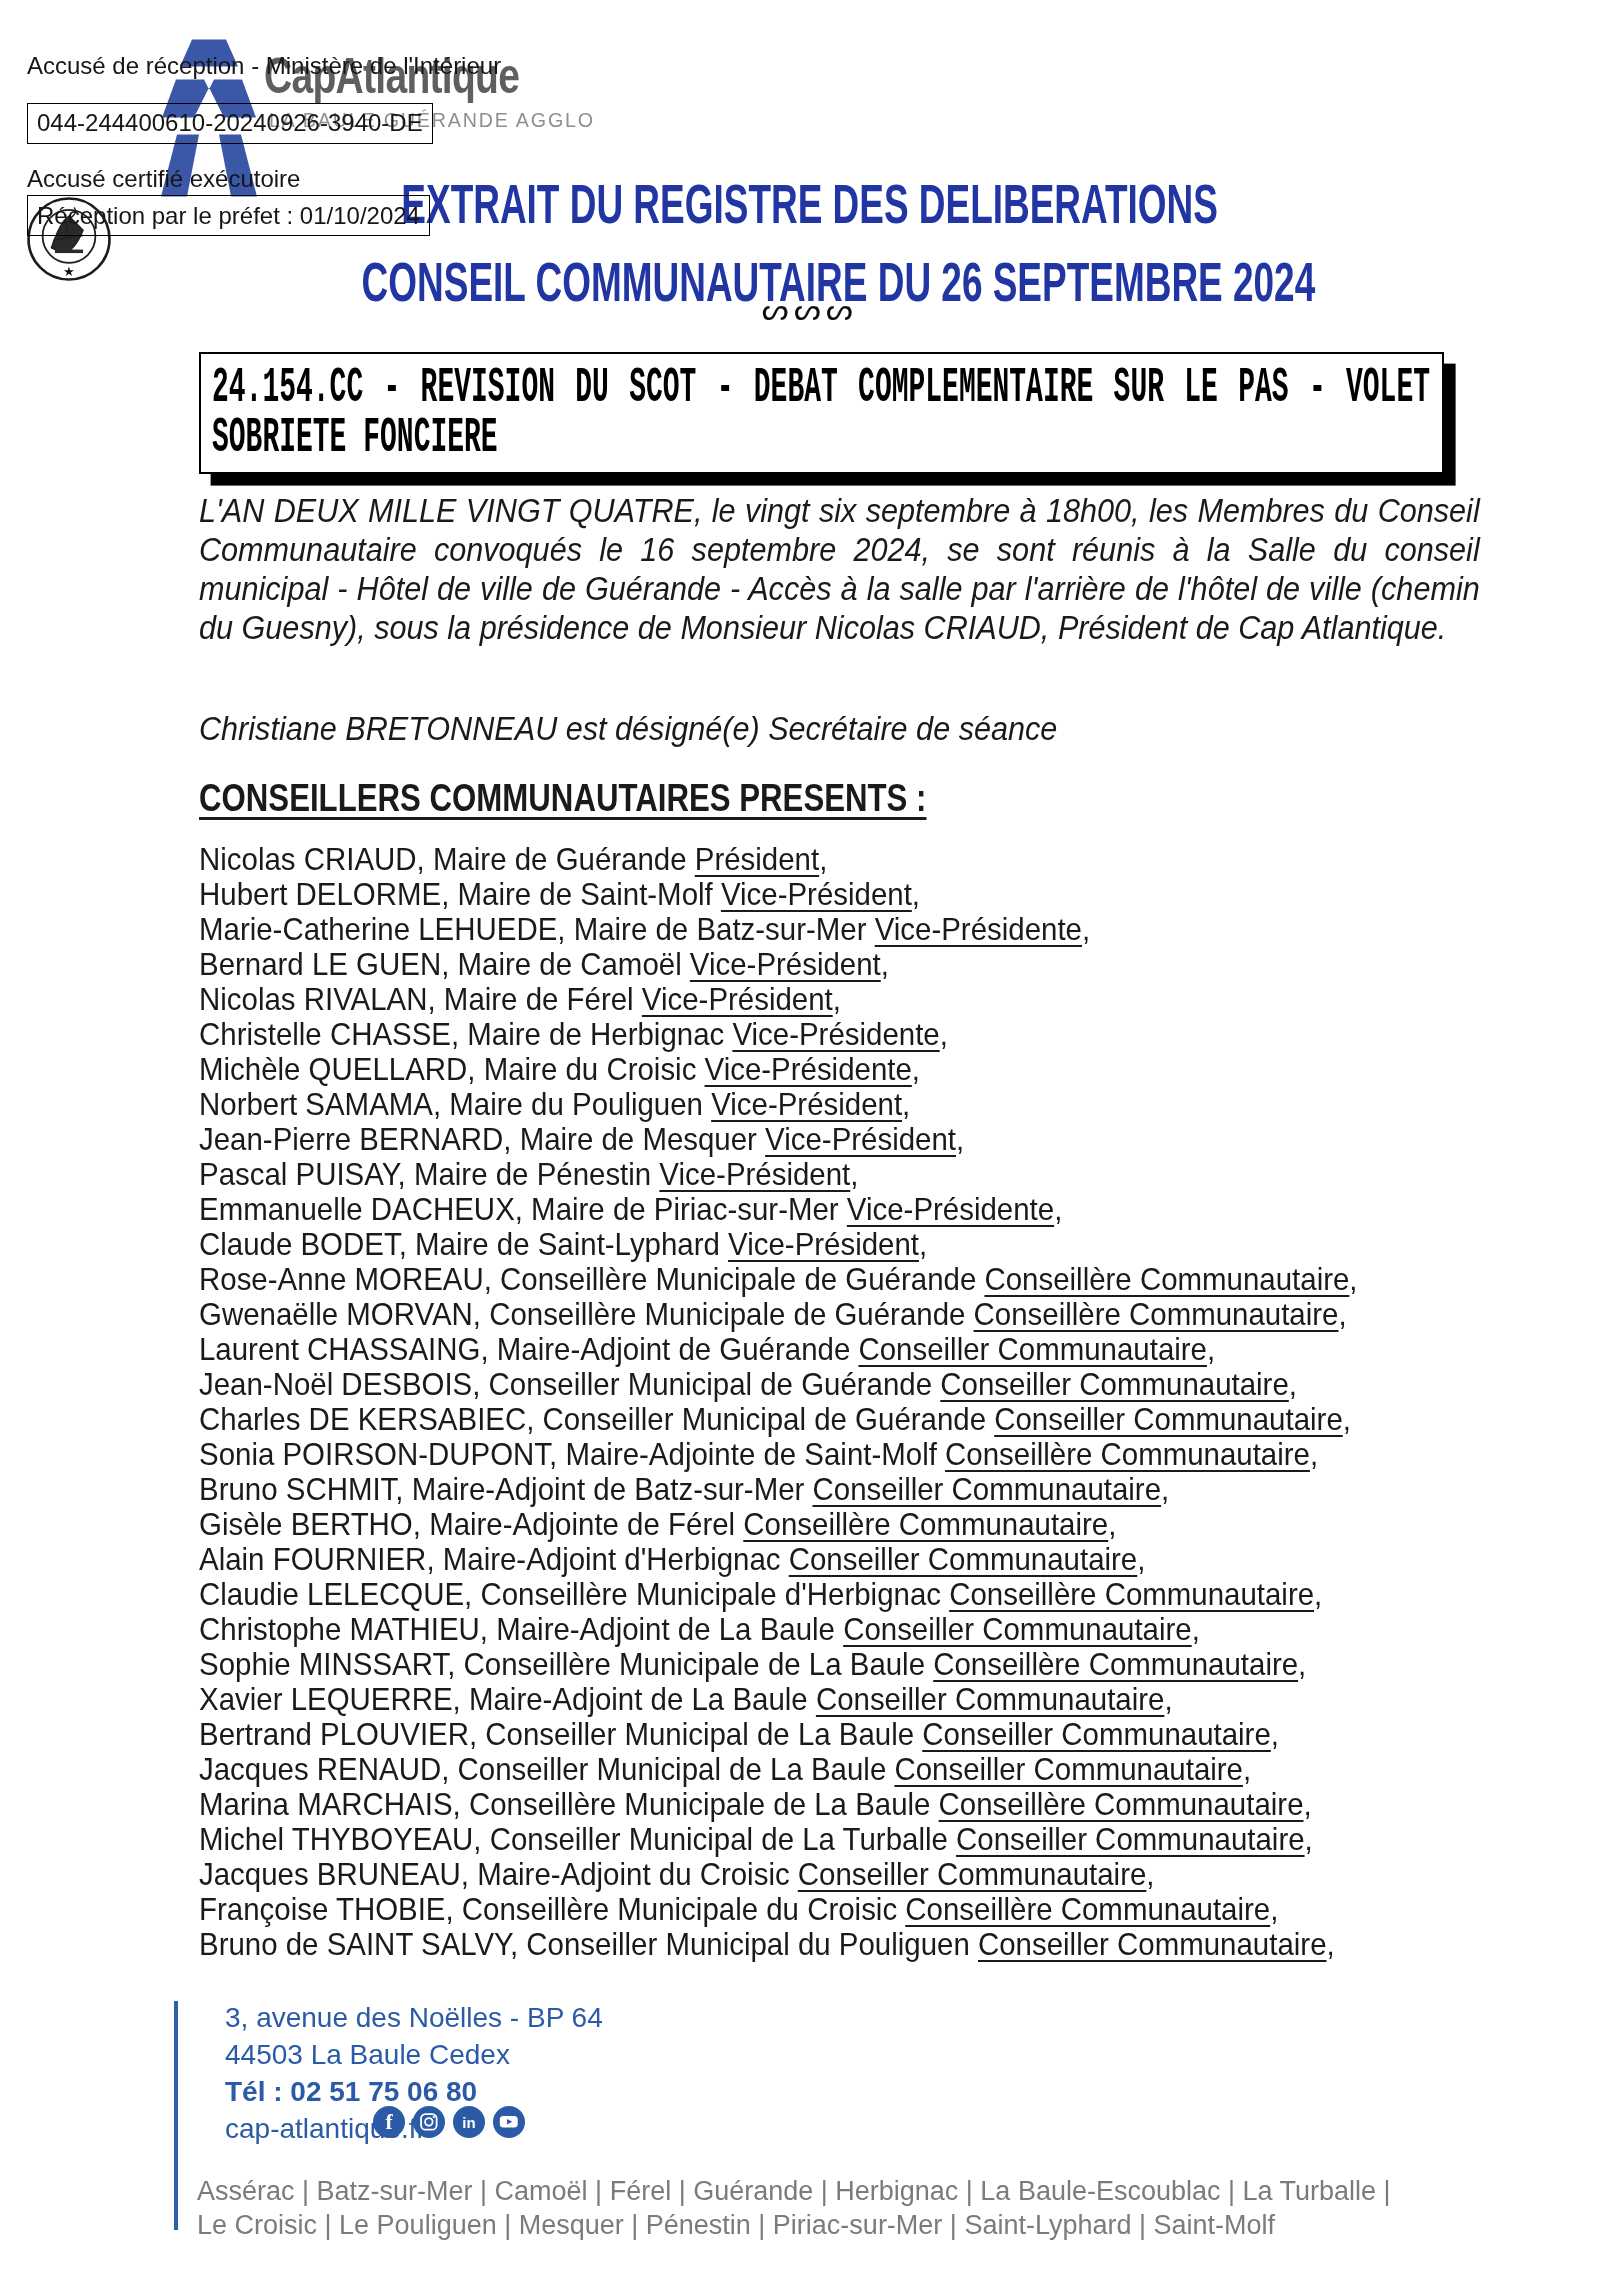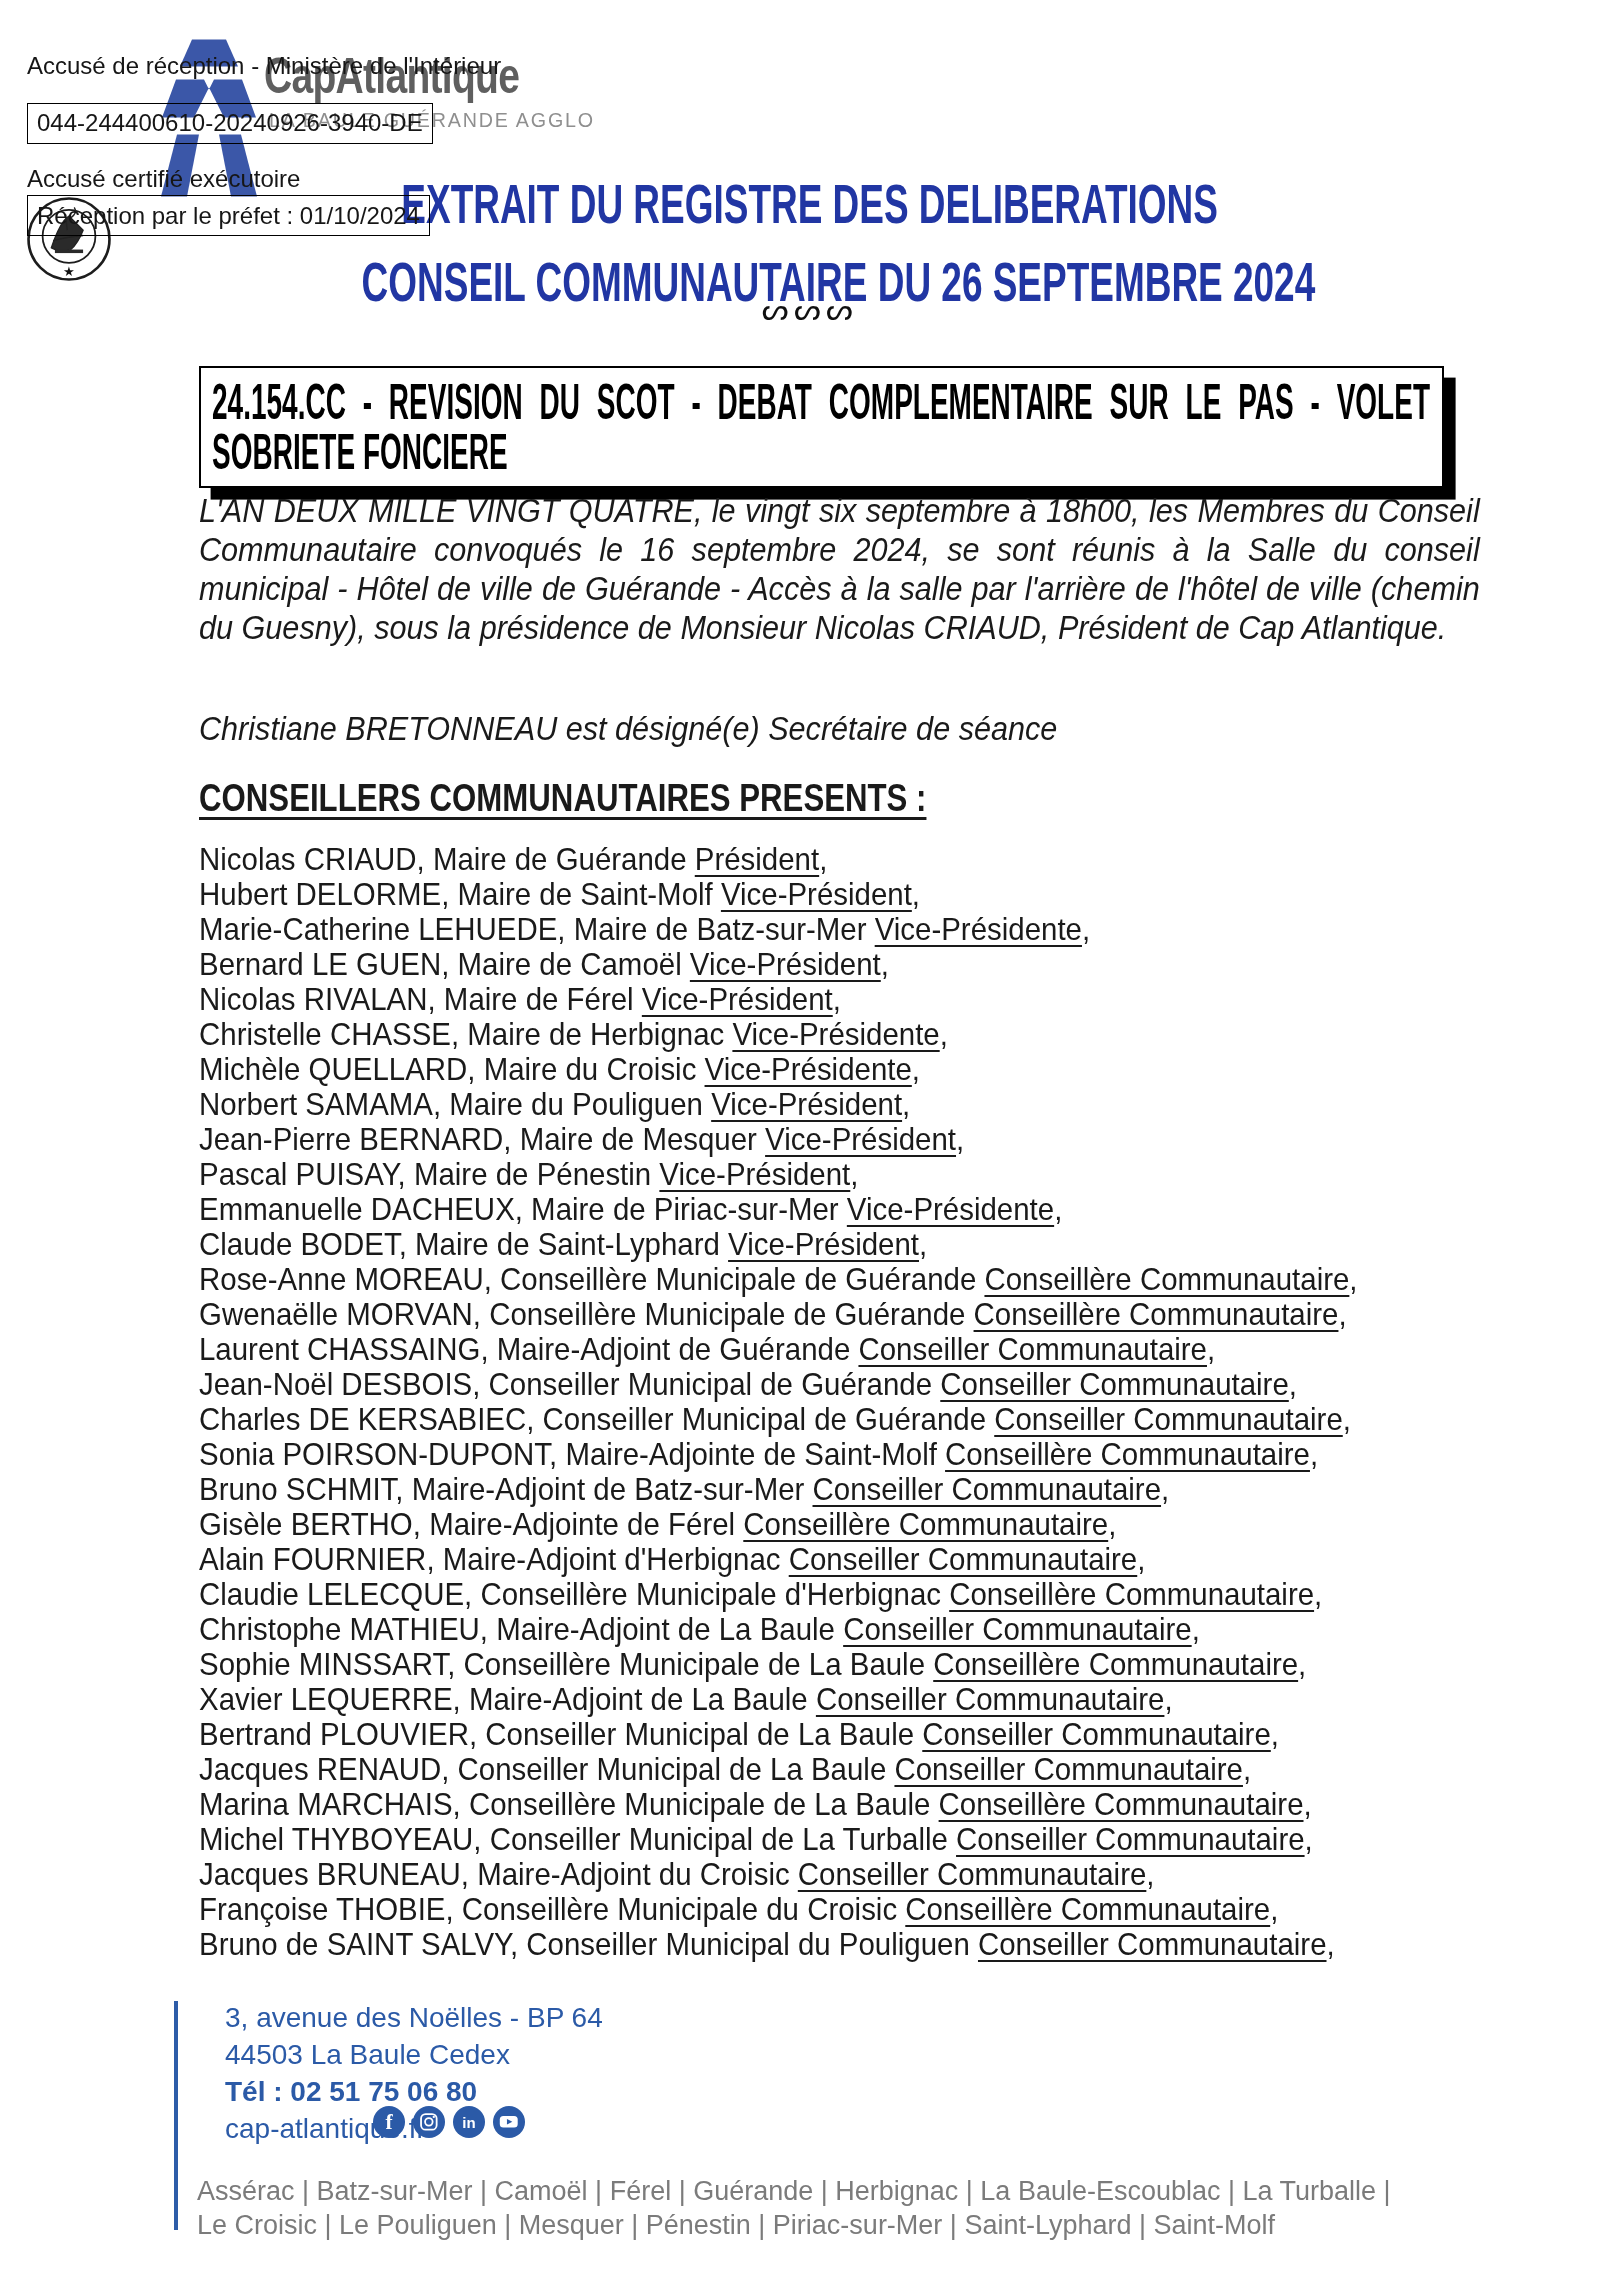--- a/index.html
+++ b/index.html
@@ -45,26 +45,26 @@
   
   .title-wrap{left:116px;top:172px;width:1388px;text-align:center;color:#2136a3;font-weight:bold;}
   .t-line{line-height:63px;white-space:nowrap;}
   .t-line .cond{display:inline-block;font-size:56px;transform:scaleX(.66);transform-origin:50% 50%;}
 
   
   .ornament{left:116px;top:292px;width:1388px;text-align:center;font-size:30px;color:#101010;letter-spacing:5.4px;}
 
   
   .subject-box{
-    left:199px;top:366px;width:1245px;box-sizing:border-box;
+    left:199px;top:352px;width:1245px;box-sizing:border-box;
     border:2.7px solid #000;
     box-shadow:11.6px 11.6px 0 0 #000;
     padding:9px 10.7px;
     background:#fff;
-    font-weight:bold;color:#000;
+    font-weight:bold;color:#000;font-family:Liberation Mono, monospace;
   }
   .subject-line{
     width:2175px;
     font-size:50px;line-height:50px;
     transform:scaleX(.56);transform-origin:0 50%;
     white-space:nowrap;
   }
   .subject-line.j{white-space:normal;text-align:justify;-moz-text-align-last:justify;text-align-last:justify;height:50px;overflow:visible;}
 
   

